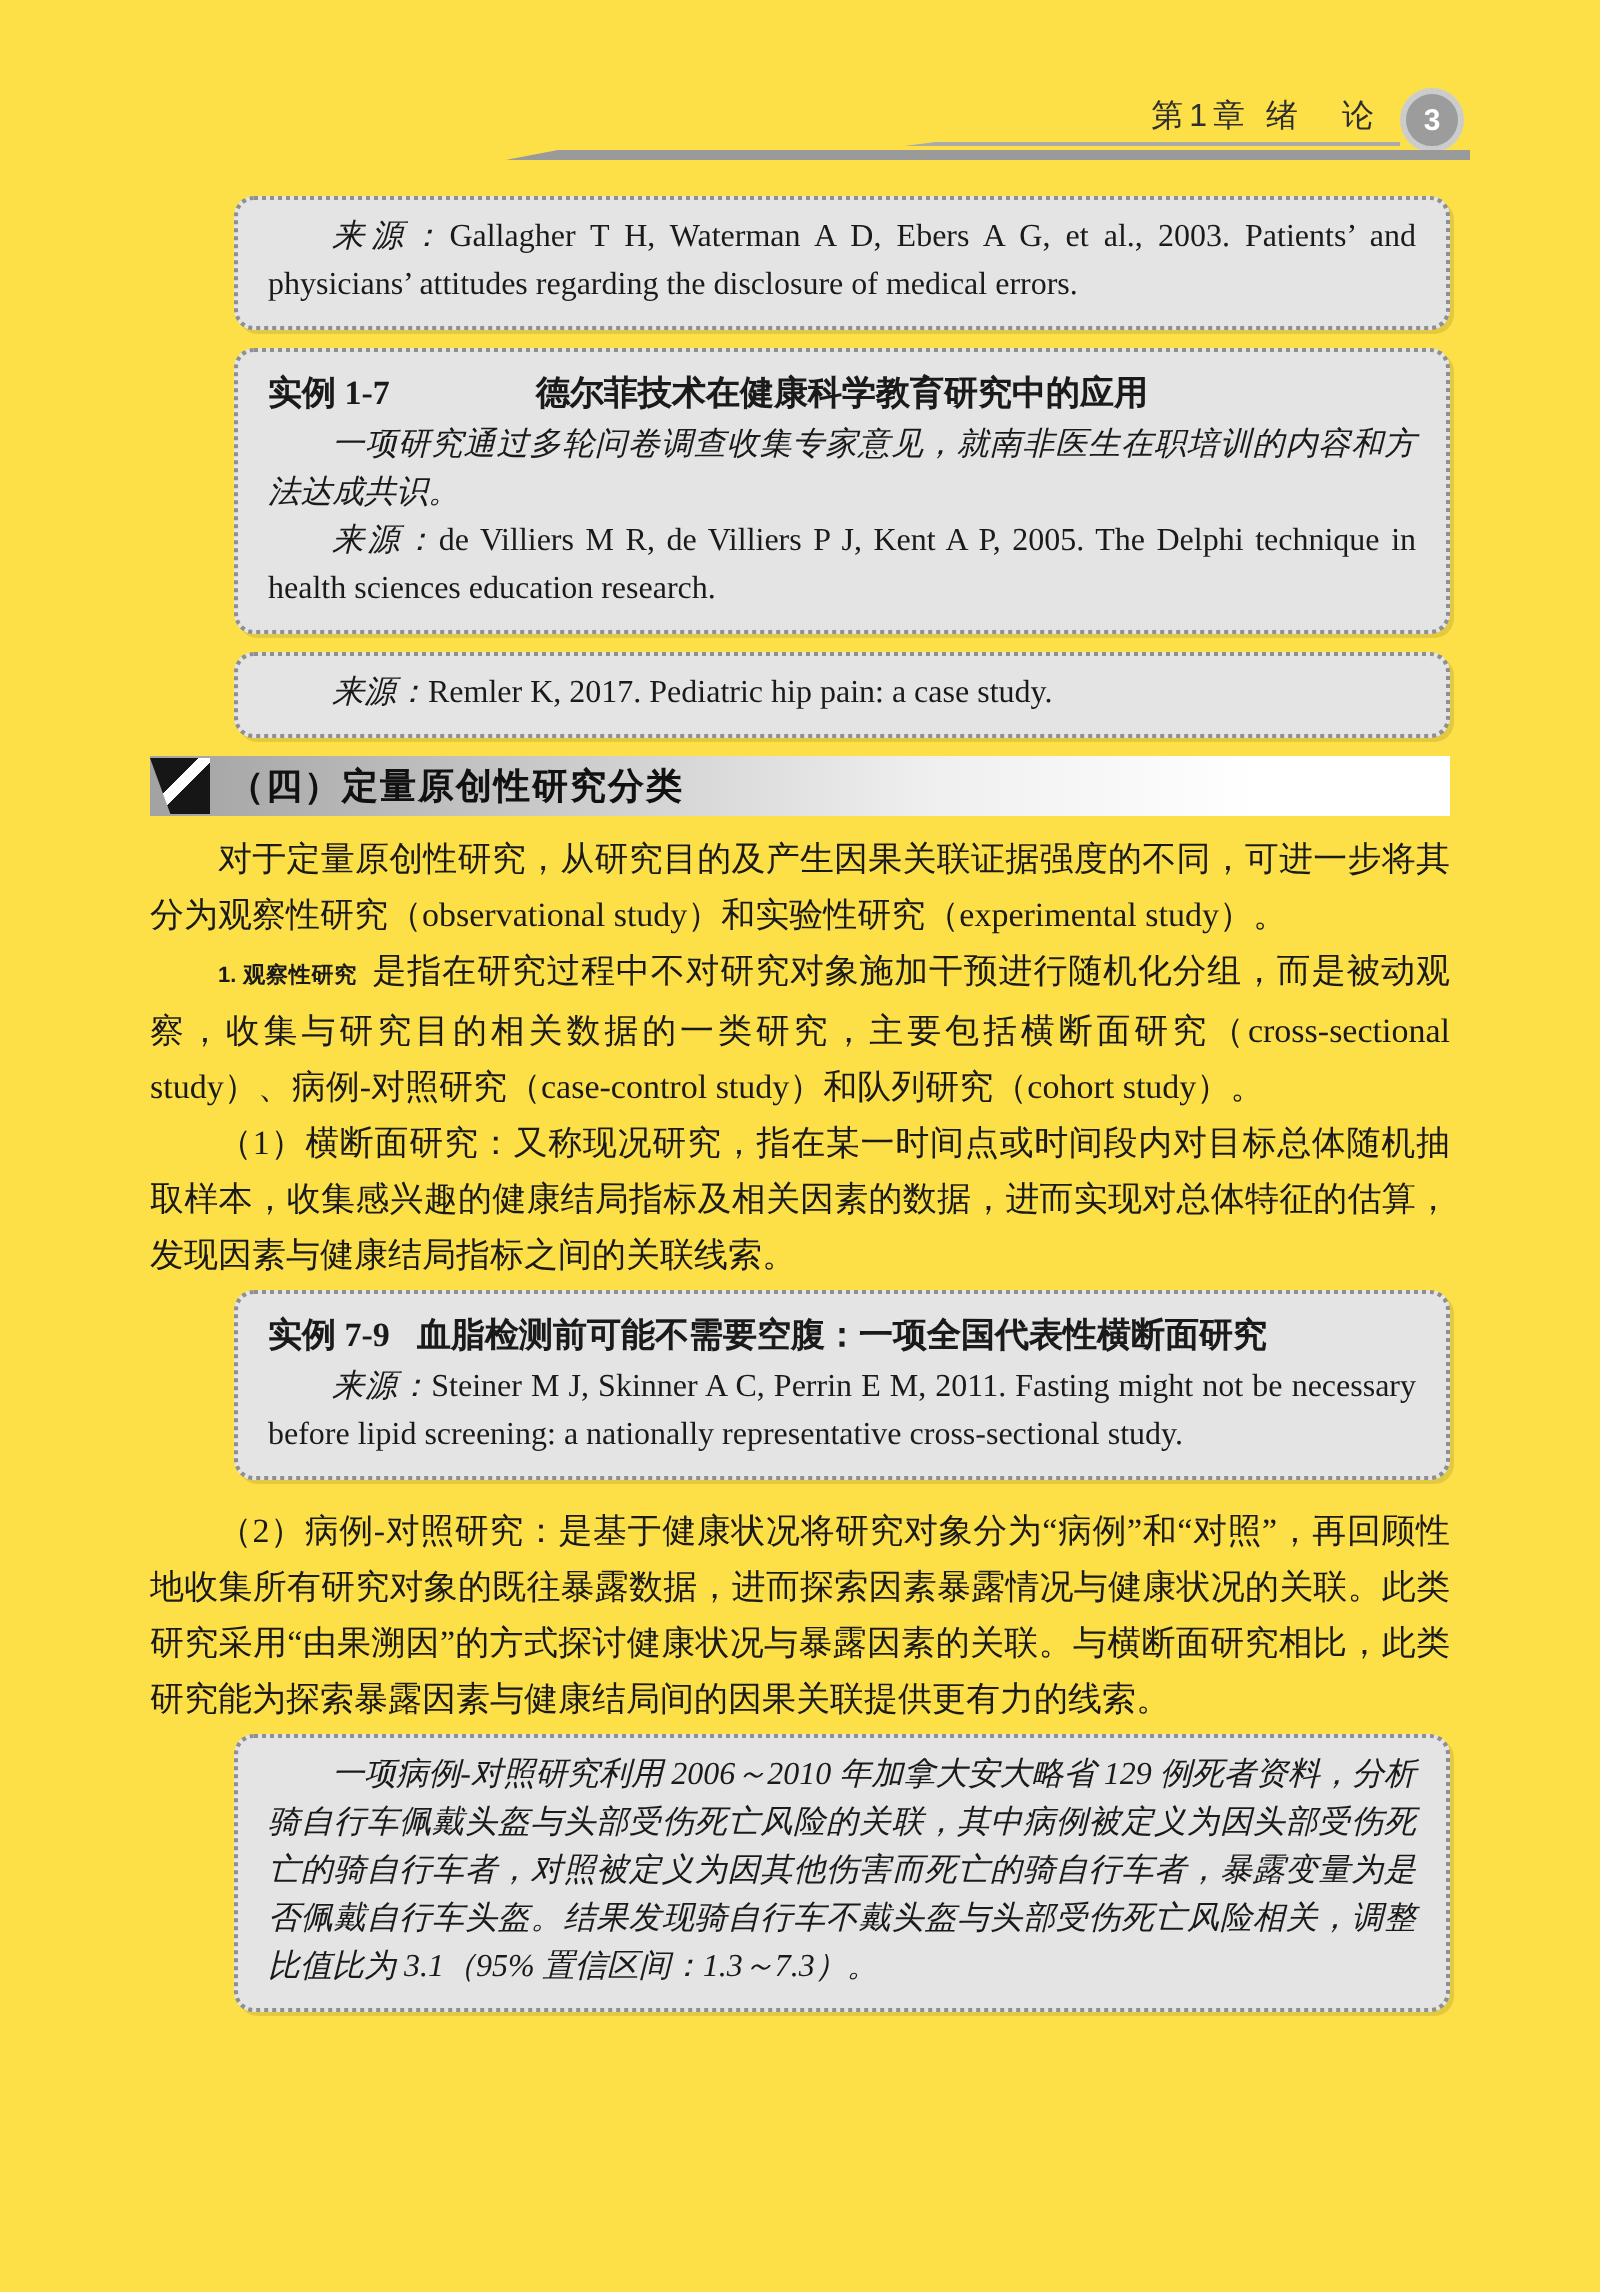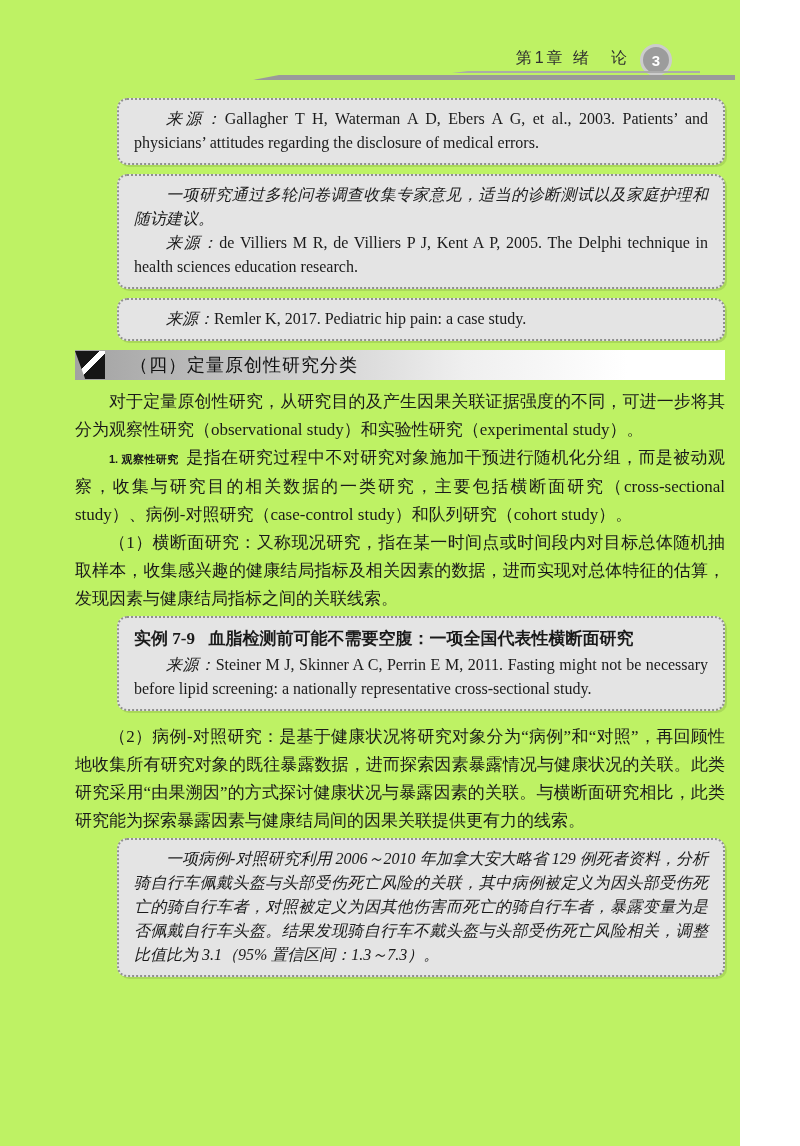--- a/index.html
+++ b/index.html
@@ -1,17 +1,17 @@
 <!DOCTYPE html>
 <html><head>
 <meta charset="utf-8">
 <style>
   html,body{margin:0;padding:0;background:#fff;}
   .page{
-    position:relative;width:740px;height:1146px;background:#bef264;overflow:hidden;
+    position:relative;width:800px;height:1146px;background:#fde047;overflow:hidden;
     font-family:"Liberation Serif","DejaVu Serif",serif;color:#1a1a1a;
   }
   
   .running-head{position:absolute;top:0;left:0;width:100%;height:92px;}
   .chapter-title{
     position:absolute;top:48px;right:110px;font-family:"Liberation Sans","DejaVu Sans",sans-serif;
     font-size:16px;letter-spacing:3px;color:#2f2f2f;white-space:nowrap;
   }
   .page-circle{
     position:absolute;top:44px;right:68px;width:26px;height:26px;border-radius:50%;
@@ -46,22 +46,22 @@
   .section-heading{
     position:relative;height:30px;margin:4px 0 8px 0;display:flex;align-items:center;
     background:linear-gradient(to right,#a2a2a2 0%,#c9c9c9 30%,#efefef 60%,#ffffff 85%);
   }
   .slash-icon{
     width:30px;height:28px;margin-right:9px;flex:0 0 auto;
     background:linear-gradient(135deg,#161616 0 42%,#ffffff 42% 56%,#161616 56% 100%);
     clip-path:polygon(0 0,100% 0,100% 100%,34% 100%);
   }
   .section-heading h2{
-    margin:16px;font-family:"Liberation Sans","DejaVu Sans",sans-serif;
-    font-size:18px;font-weight:normal;color:#111;letter-spacing:1px;
+    margin:0;font-family:"Liberation Sans","DejaVu Sans",sans-serif;
+    font-size:18px;font-weight:bold;color:#111;letter-spacing:1px;
   }
   
   .para{margin:0;font-size:17px;line-height:28px;text-indent:2em;text-align:justify;}
   .para-lead{
     font-weight:bold;font-family:"Liberation Sans","DejaVu Sans",sans-serif;
     font-size:11px;margin-right:0.7em;
   }
   .spacer-sm{height:3px;}
 </style>
 </head>
@@ -76,21 +76,25 @@
     <div class="head-line-thick"></div>
   </div>
 
   <div class="content">
 
     <div class="box">
       <p class="box-source"><span class="kai">来源：</span><span>Gallagher T H, Waterman A D, Ebers A G, et al., 2003. Patients’ and physicians’ attitudes regarding the disclosure of medical errors.</span></p>
     </div>
 
     <div class="box">
-      <p class="box-body">一项研究通过多轮问卷调查收集专家意见，适当的诊断测试以及家庭护理和随访建议。</p>
+      <div class="box-title-row">
+        <span class="box-id">实例 1-7</span>
+        <span class="box-title">德尔菲技术在健康科学教育研究中的应用</span>
+      </div>
+      <p class="box-body">一项研究通过多轮问卷调查收集专家意见，就南非医生在职培训的内容和方法达成共识。</p>
       <p class="box-source"><span class="kai">来源：</span><span>de Villiers M R, de Villiers P J, Kent A P, 2005. The Delphi technique in health sciences education research.</span></p>
     </div>
 
     <div class="box">
       <p class="box-source"><span class="kai">来源：</span><span>Remler K, 2017. Pediatric hip pain: a case study.</span></p>
     </div>
 
     <div class="section-heading">
       <span class="slash-icon"></span>
       <h2>（四）定量原创性研究分类</h2>

